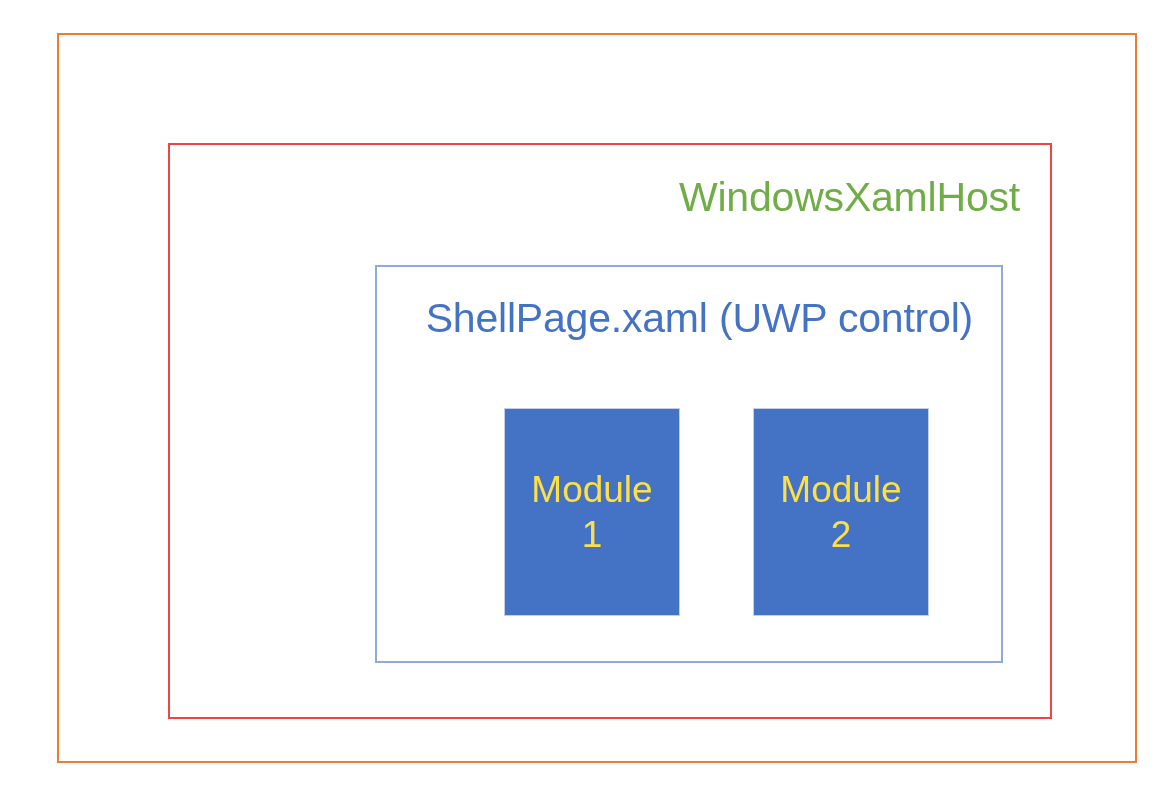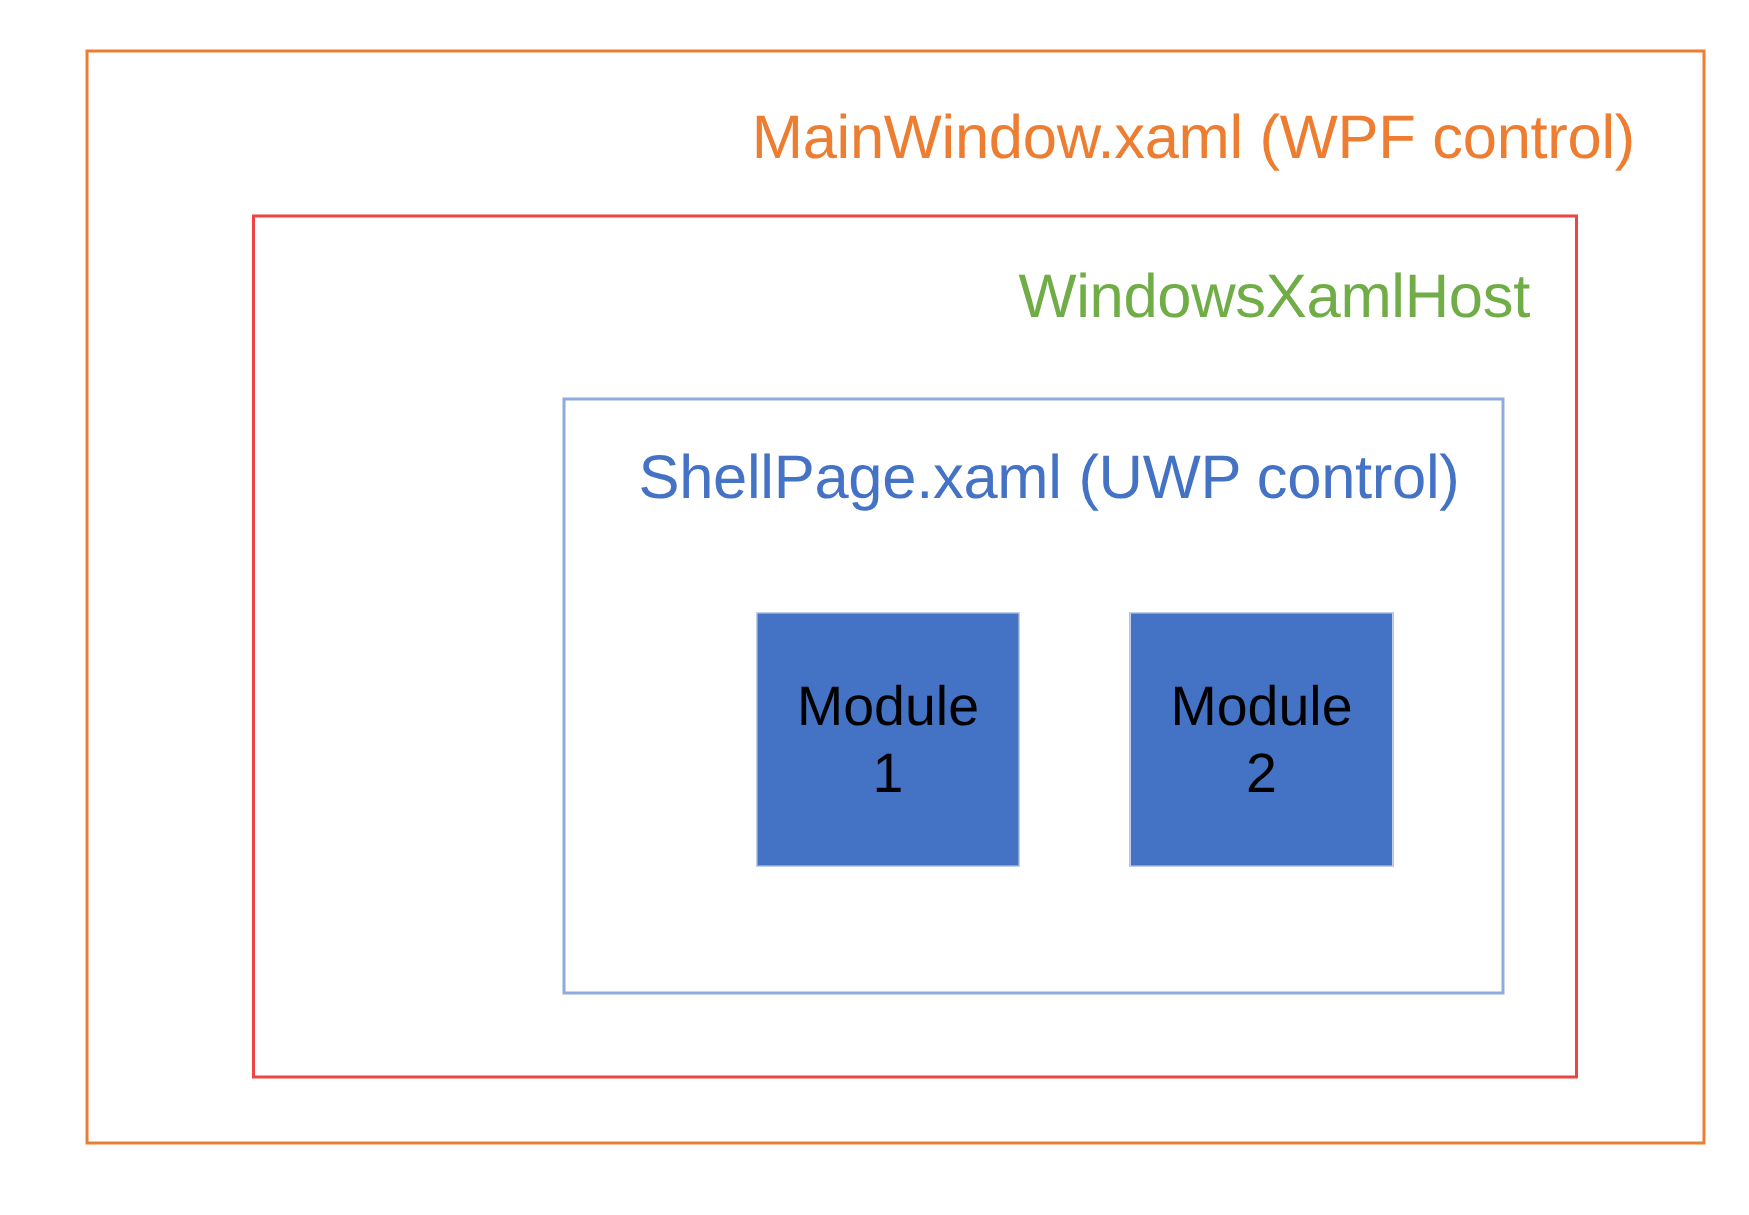--- a/index.html
+++ b/index.html
@@ -95,45 +95,44 @@
     position: absolute;
     left: 127px;
     top: 141px;
     width: 426px;
     height: 178px;
   }
   .module-tile {
     position: absolute;
     top: 0;
     width: 176px;
-    height: 170px;
+    height: 208px;
     background: #4472C4;
     border: 1px solid #C3CFE7;
     box-sizing: border-box;
-    color: #000000;
+    color: #fde047;
     display: flex;
     flex-direction: column;
     align-items: center;
     justify-content: center;
     font-size: 37px;
     line-height: 1.22;
     text-align: center;
   }
   .module-tile.first { left: 0; }
   .module-tile.second { left: 249px; }
   .module-word { display: block; }
   .module-number { display: block; }
 </style>
 </head>
 <body>
 
 <div id="diagram-canvas">
 
   <div class="wpf-box">
-    <div class="wpf-label">MainWindow.xaml (WPF control)</div>
 
     <div class="xamlhost-box">
       <div class="xamlhost-label">WindowsXamlHost</div>
 
       <div class="shellpage-box">
         <div class="shellpage-label">ShellPage.xaml (UWP control)</div>
 
         <div class="modules-row">
           <div class="module-tile first">
             <span class="module-word">Module</span>

